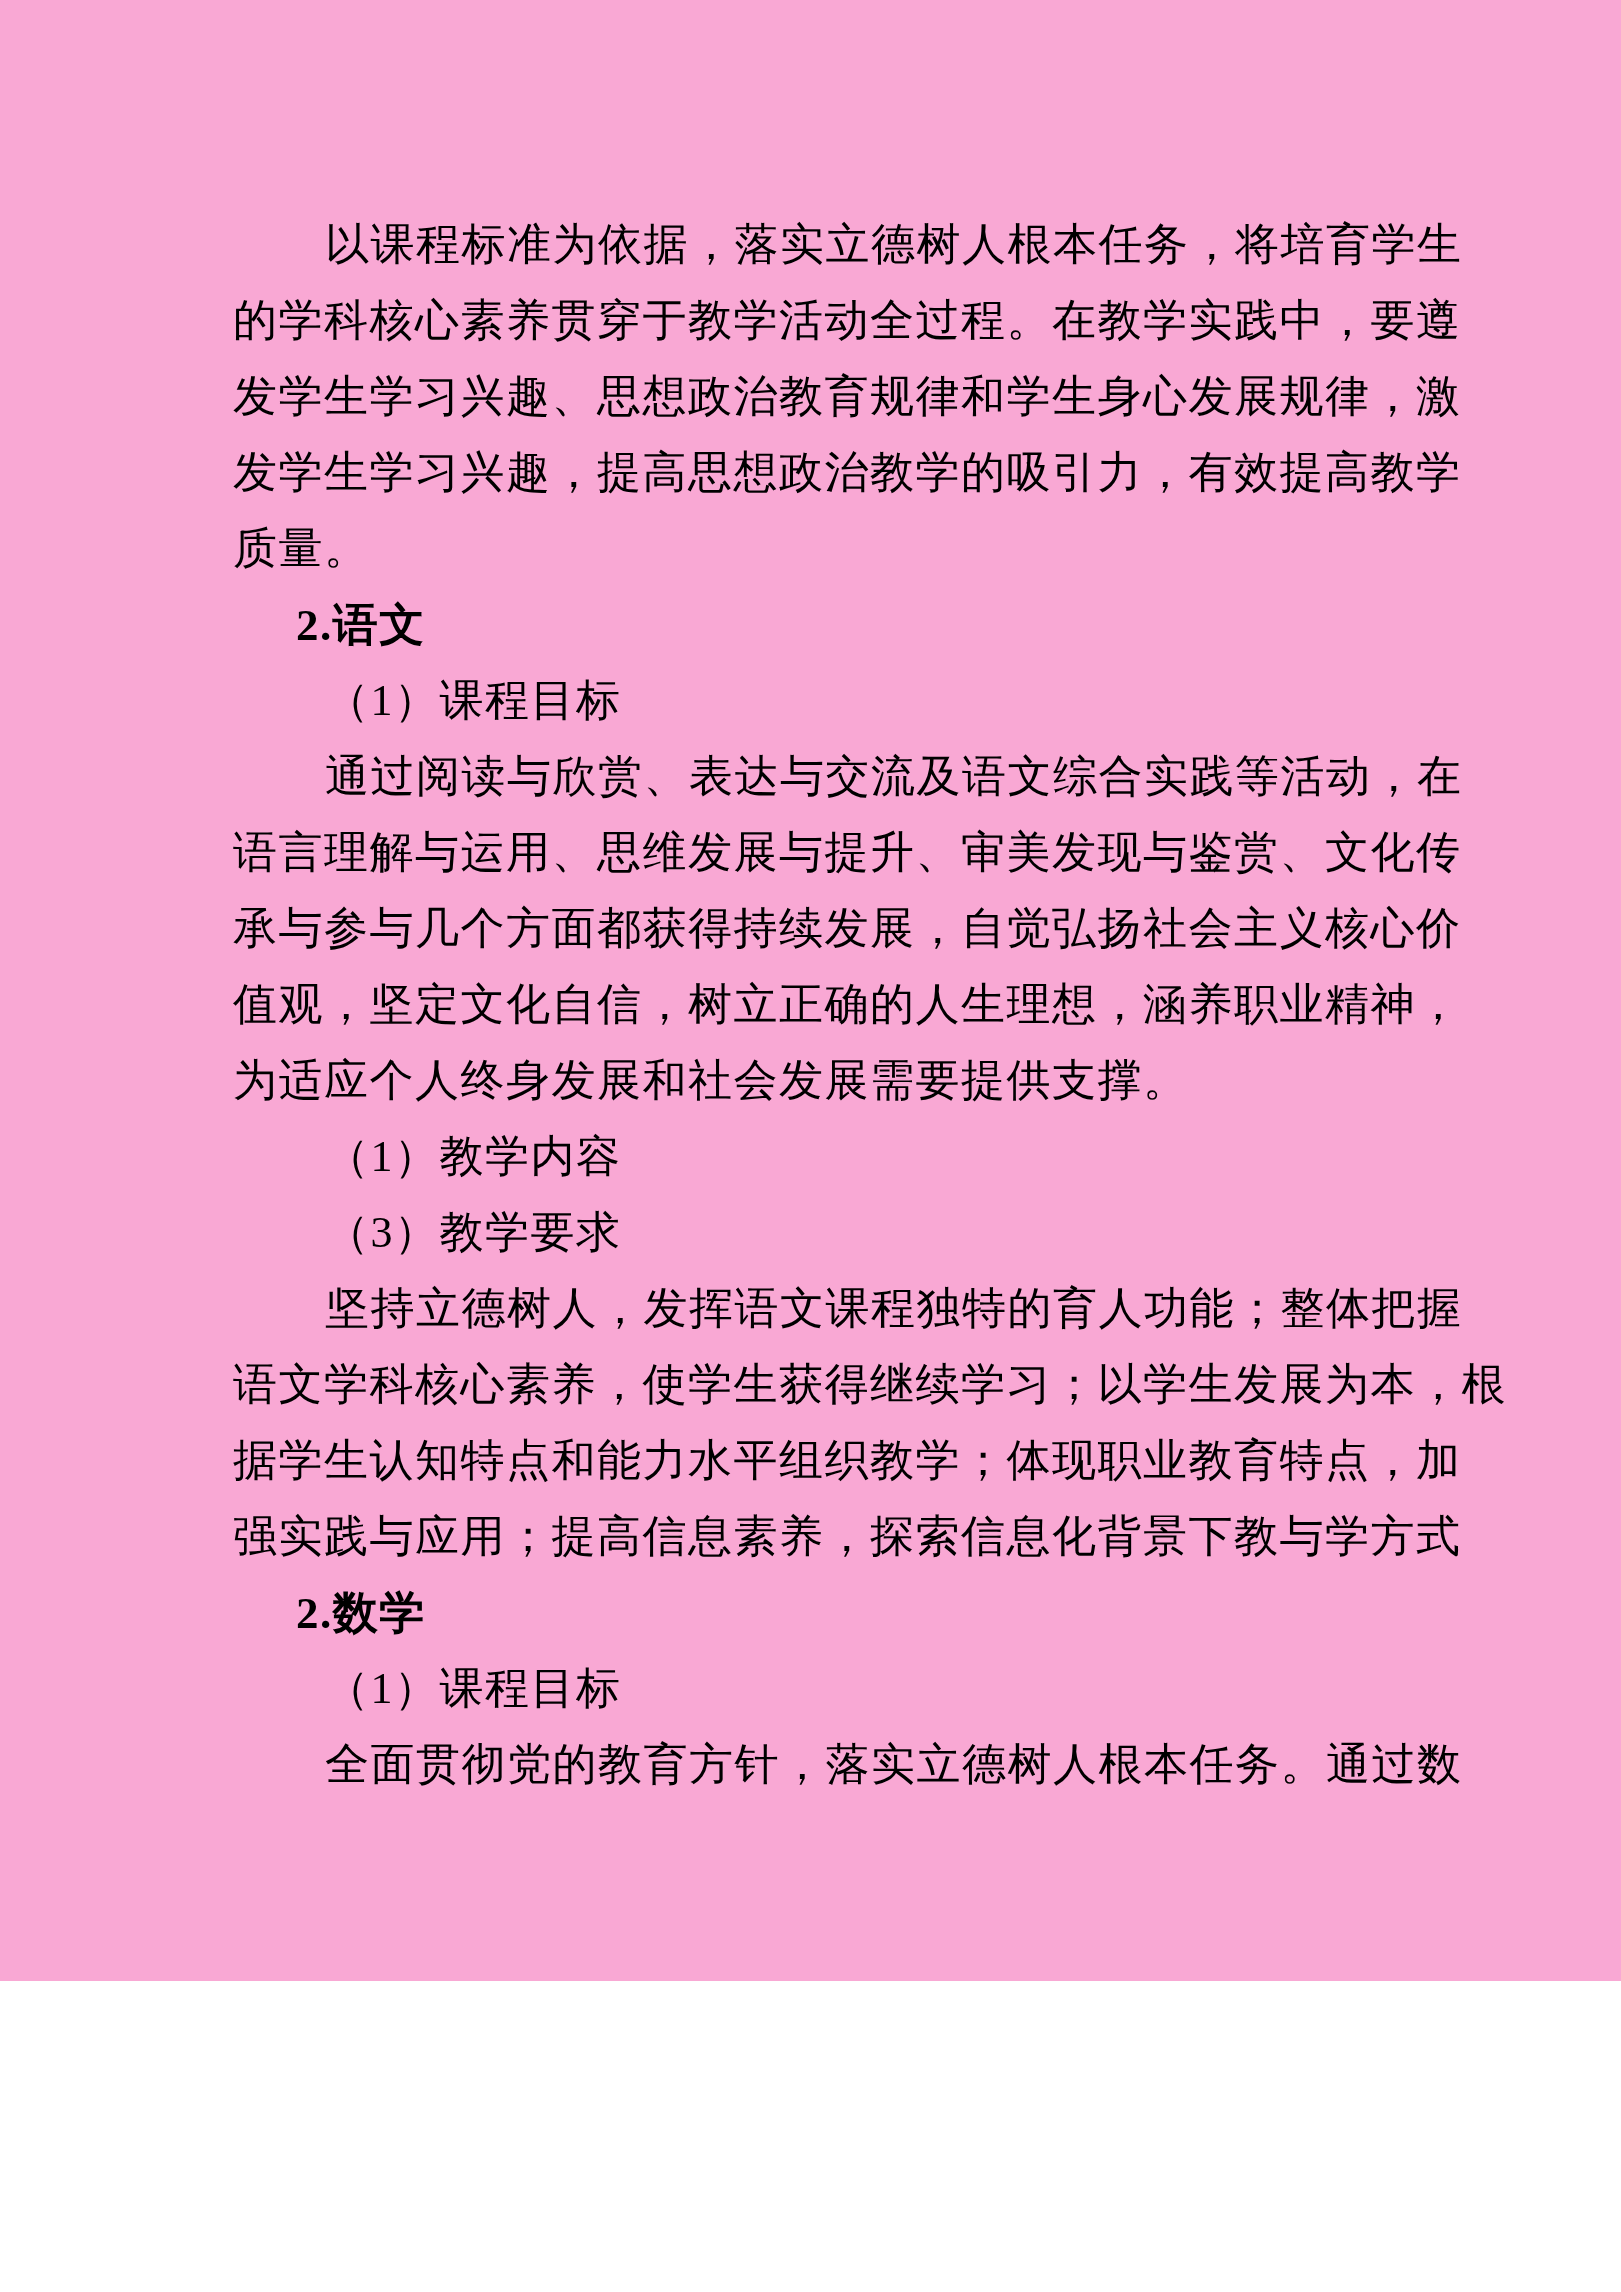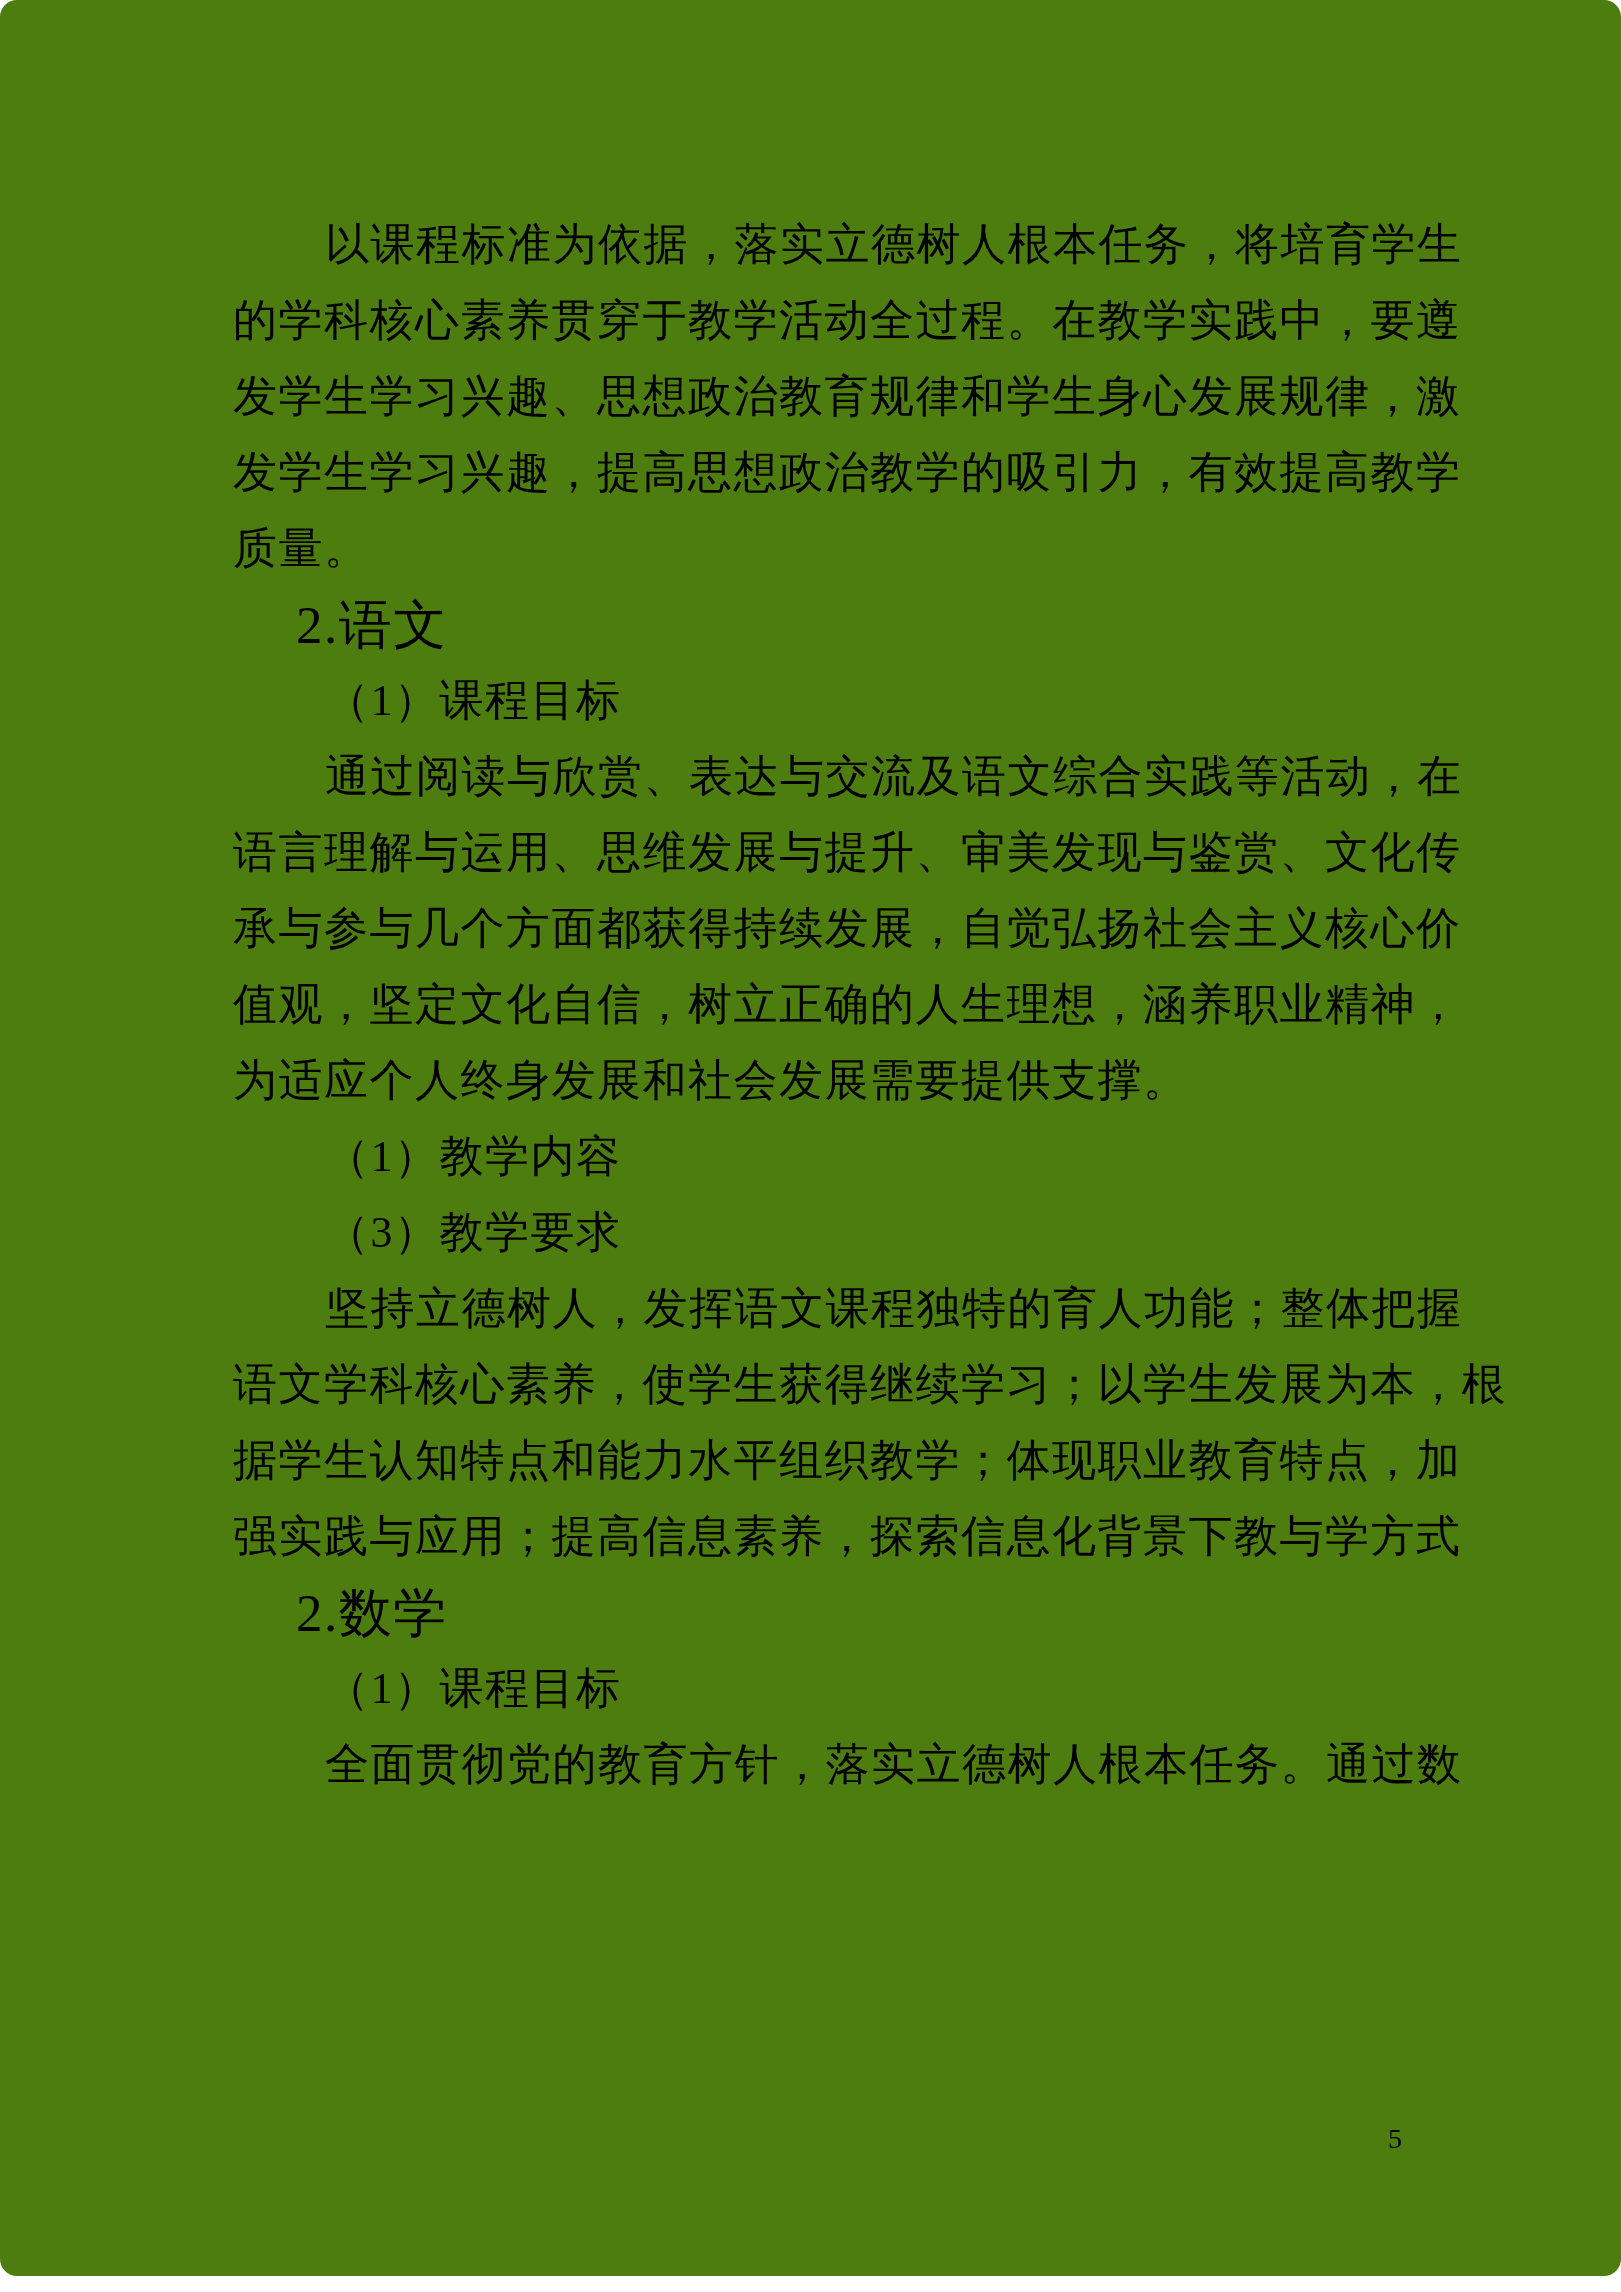--- a/index.html
+++ b/index.html
@@ -1,43 +1,42 @@
 <!DOCTYPE html>
 <html><head>
 <meta charset="utf-8">
 <style>
   html, body { margin: 0; padding: 0; }
   .page {
     position: relative;
     width: 1621px;
-    height: 2276px;
-    background: #4d7c0f;
+    height: 1981px;
+    background: #f9a8d4;
     color: #000000;
     font-family: "Liberation Serif", "DejaVu Serif", serif;
     overflow: hidden;
-    border-radius: 17px;
   }
   .content {
     position: absolute;
     left: 233px;
     top: 207px;
     width: 1251px;
     font-size: 44px;
     letter-spacing: 1.5px;
   }
   .line {
     height: 76px;
     line-height: 76px;
     white-space: nowrap;
   }
   .indent { padding-left: 92px; }
   .heading {
     padding-left: 63px;
-    font-weight: normal;
-    font-size: 53px;
+    font-weight: bold;
+    font-size: 45px;
   }
   .page-number {
     position: absolute;
     left: 1388px;
     top: 2123px;
     font-size: 28px;
     line-height: 31px;
     letter-spacing: 0;
   }
 </style>

